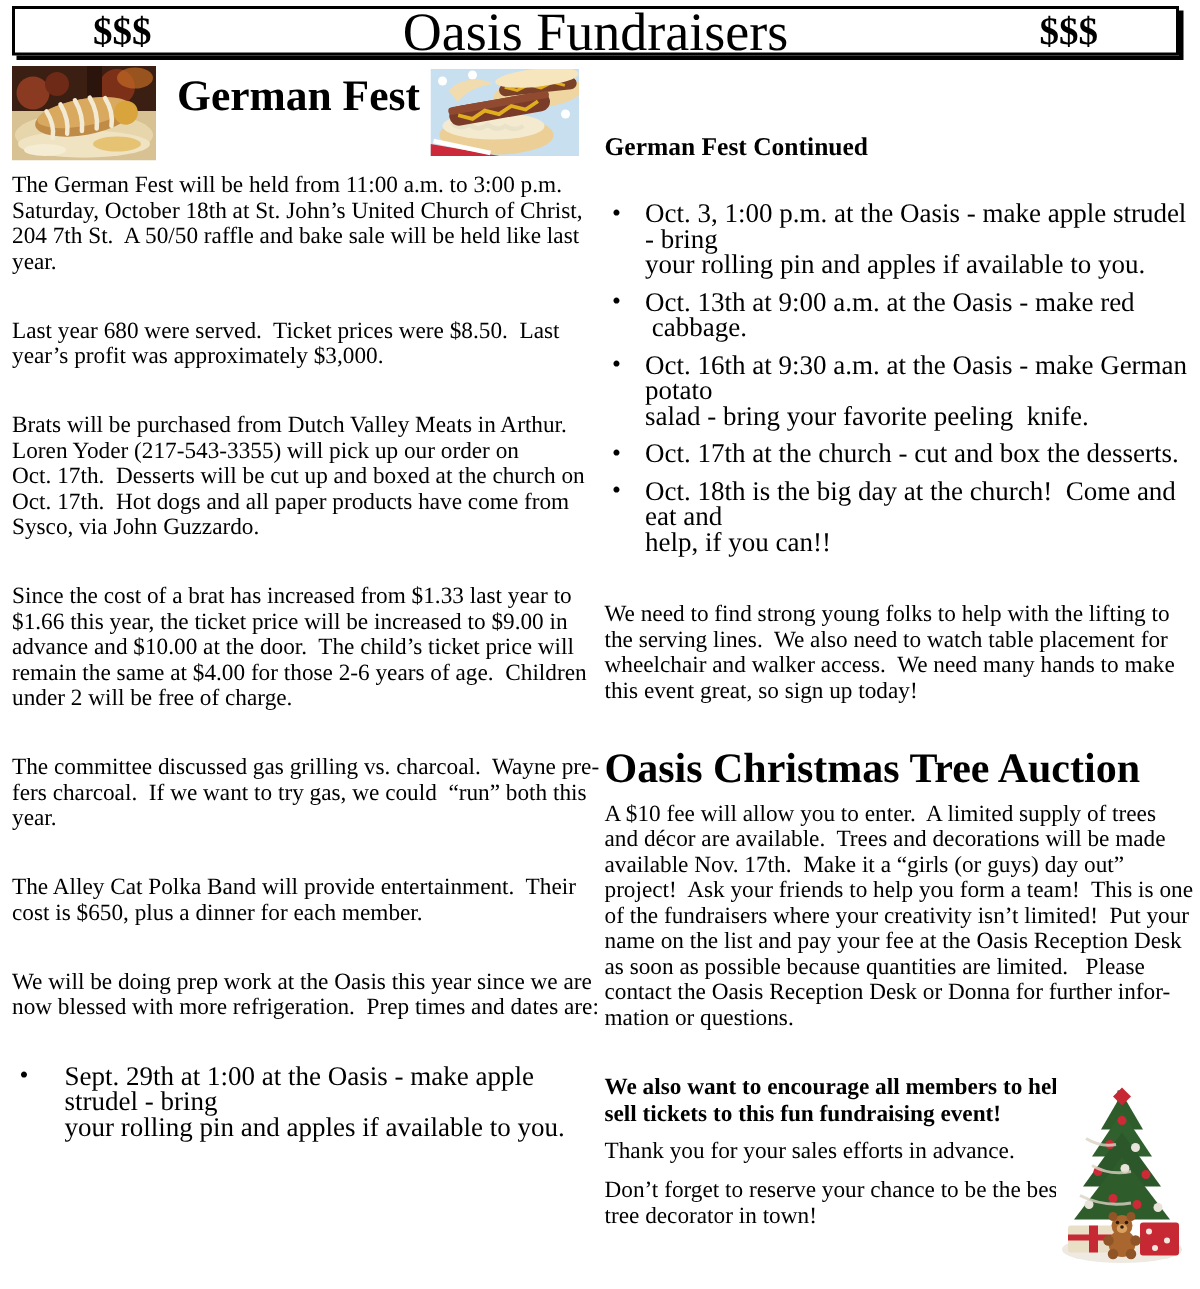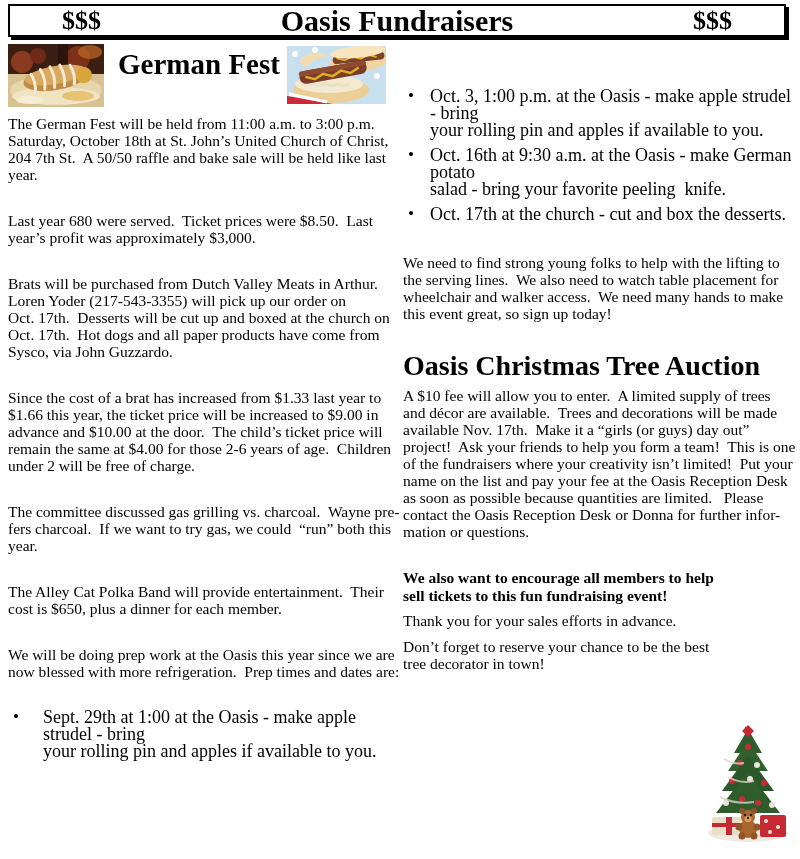--- a/index.html
+++ b/index.html
@@ -12,21 +12,21 @@
   .page { position:absolute; inset:0; background:#fff; }
 
   
   .header-box {
     position:absolute; left:8px; top:4px; width:778px; height:33px;
     border:2.5px solid #000; background:#fff;
     box-shadow:3px 3px 0 0 #000;
     display:flex; align-items:center; padding:0 52px;
   }
   .dollars { font-weight:bold; font-size:26px; line-height:1; }
-  .main-title { flex:1; text-align:center; font-weight:bold; font-size:30px; line-height:1; }
+  .main-title { flex:1; text-align:center; font-weight:normal; font-size:36px; line-height:1; }
 
   
   .photo { position:absolute; display:block; }
   .img-strudel  { left:8px;  top:44px;  width:96px; height:63px; }
   .img-brat     { left:287px; top:46px; width:99px; height:58px; }
   .img-tree     { left:704px; top:719px; width:88px; height:127px; }
 
   
   .col-left  { position:absolute; left:8px;   top:115px; width:394px; }
   .col-right { position:absolute; left:403px; top:88px;  width:396px; }
@@ -151,26 +151,31 @@
 cost is $650, plus a dinner for each member.</p>
     <p class="body">We will be doing prep work at the Oasis this year since we are
 now blessed with more refrigeration.  Prep times and dates are:</p>
     <ul class="bullets">
       <li>Sept. 29th at 1:00 at the Oasis - make apple strudel - bring
 your rolling pin and apples if available to you.</li>
     </ul>
   </div>
 
   <div class="col-right">
+    <h2 class="section-heading">German Fest Continued</h2>
     <ul class="bullets">
       <li>Oct. 3, 1:00 p.m. at the Oasis - make apple strudel - bring
 your rolling pin and apples if available to you.</li>
+      <li>Oct. 13th at 9:00 a.m. at the Oasis - make red
+ cabbage.</li>
       <li>Oct. 16th at 9:30 a.m. at the Oasis - make German potato
 salad - bring your favorite peeling  knife.</li>
       <li>Oct. 17th at the church - cut and box the desserts.</li>
+      <li>Oct. 18th is the big day at the church!  Come and eat and
+help, if you can!!</li>
     </ul>
     <p class="body">We need to find strong young folks to help with the lifting to
 the serving lines.  We also need to watch table placement for
 wheelchair and walker access.  We need many hands to make
 this event great, so sign up today!</p>
     <div class="auction-title">Oasis Christmas Tree Auction</div>
     <p class="body">A $10 fee will allow you to enter.  A limited supply of trees
 and décor are available.  Trees and decorations will be made
 available Nov. 17th.  Make it a “girls (or guys) day out”
 project!  Ask your friends to help you form a team!  This is one

